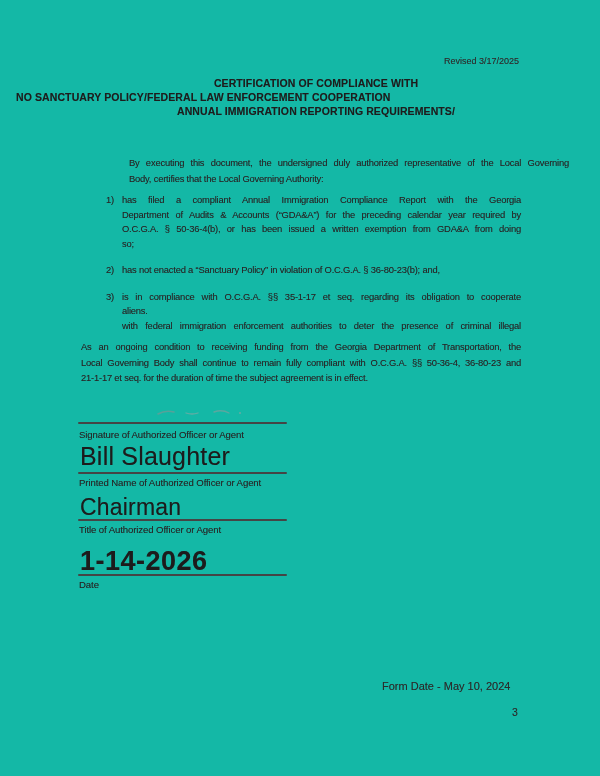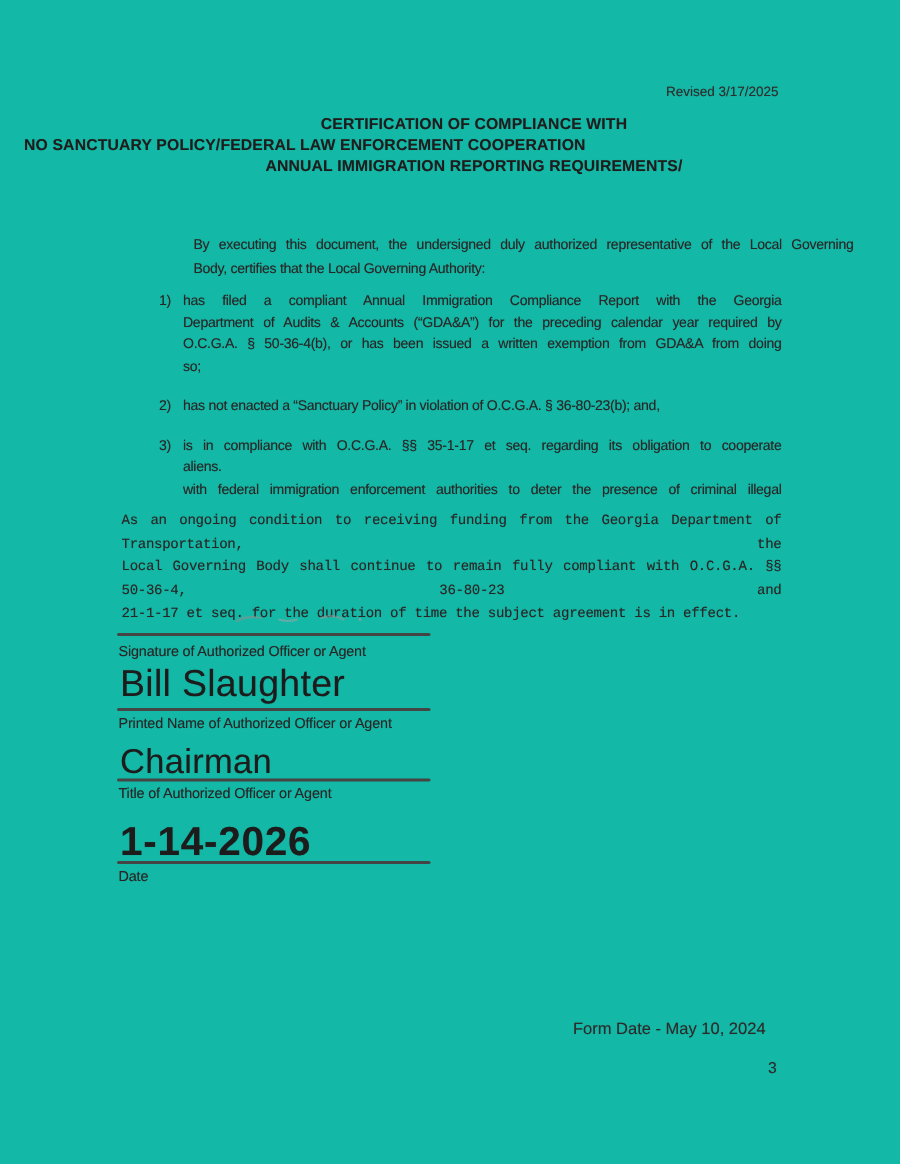--- a/index.html
+++ b/index.html
@@ -27,21 +27,21 @@
   }
   .title-block .tline { text-align: center; text-align-last: center; }
 
   
   .bodytext { font-size: 9.4px; line-height: 15.5px; letter-spacing: -0.2px; color: #272727; }
   .tline { text-align: justify; text-align-last: justify; }
   .tline.tlast { text-align-last: left; }
 
   .intro   { position: absolute; top: 155px; left: 81px; width: 440px; margin-left: 48px; }
   .list    { position: absolute; top: 193px; left: 81px; width: 440px; }
-  .closing { position: absolute; top: 339px; left: 81px; width: 440px; font-family: Liberation Mono, monospace; }
+  .closing { position: absolute; top: 339px; left: 81px; width: 440px; }
 
   .list-item { display: flex; margin-bottom: 12px; padding-left: 25px; line-height: 14.5px; }
   .list-item .num { flex: none; width: 16px; }
   .list-item .item-lines { flex: none; width: 399px; }
 
   
   .sig-smudge { position: absolute; left: 152px; top: 405px; opacity: 0.55; }
   .sig-line {
     position: absolute; left: 78px; width: 209px; height: 2px;
     background: #454545; border-radius: 1px;

